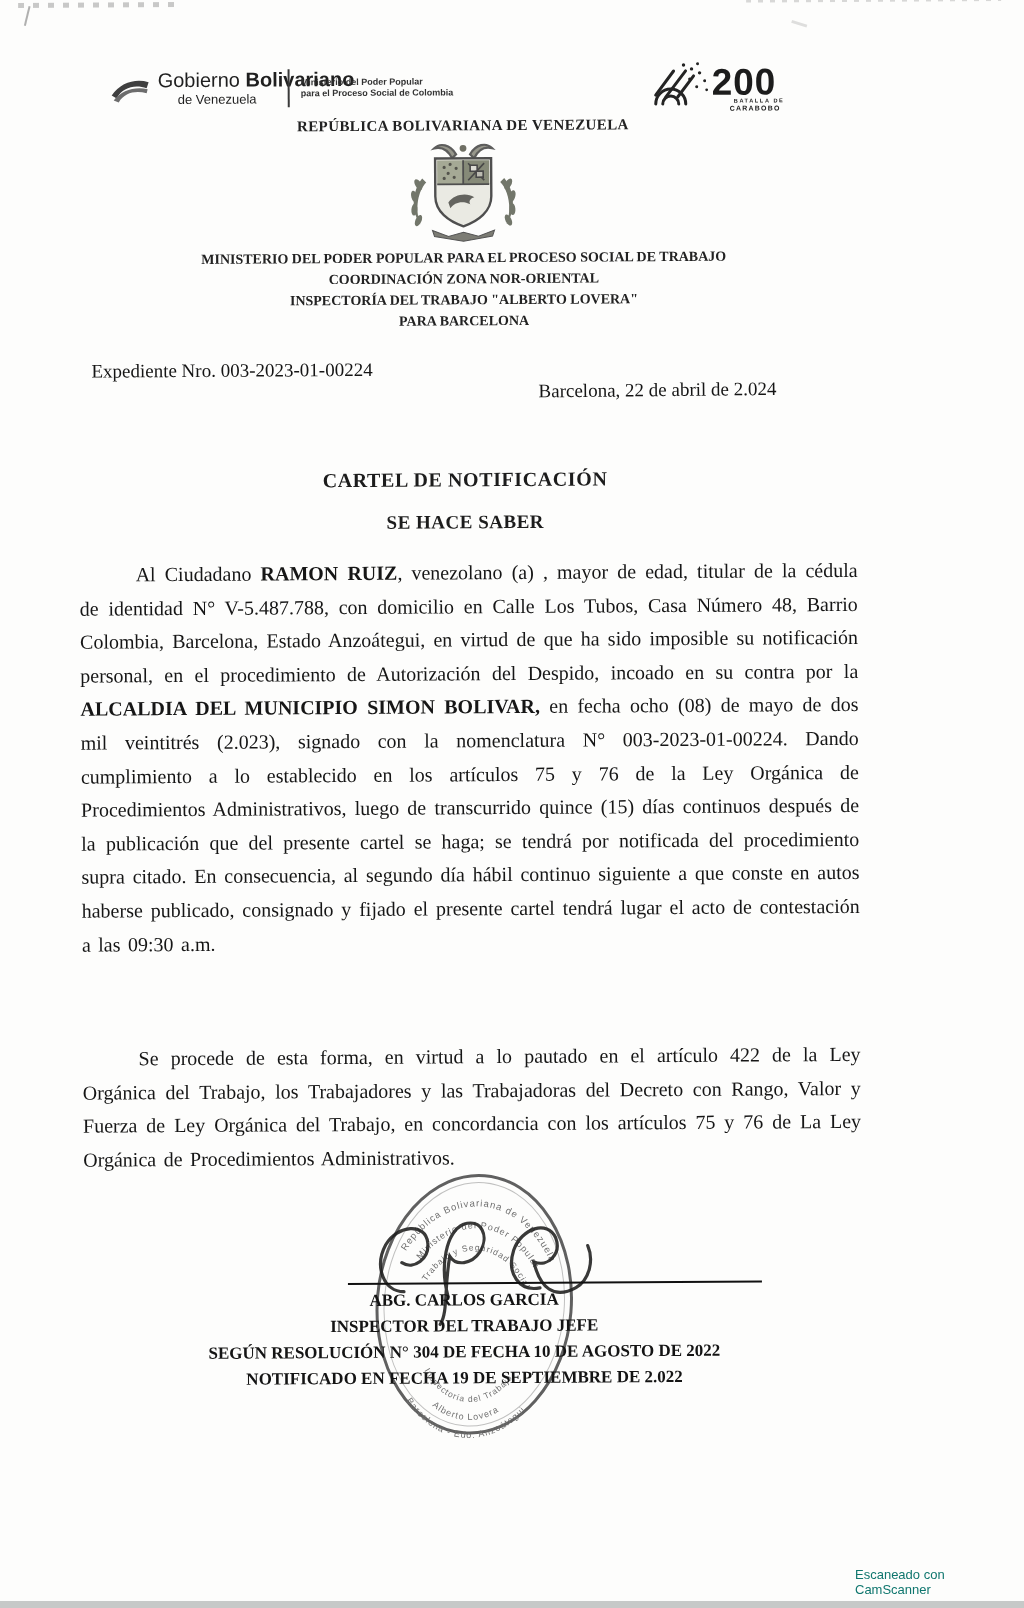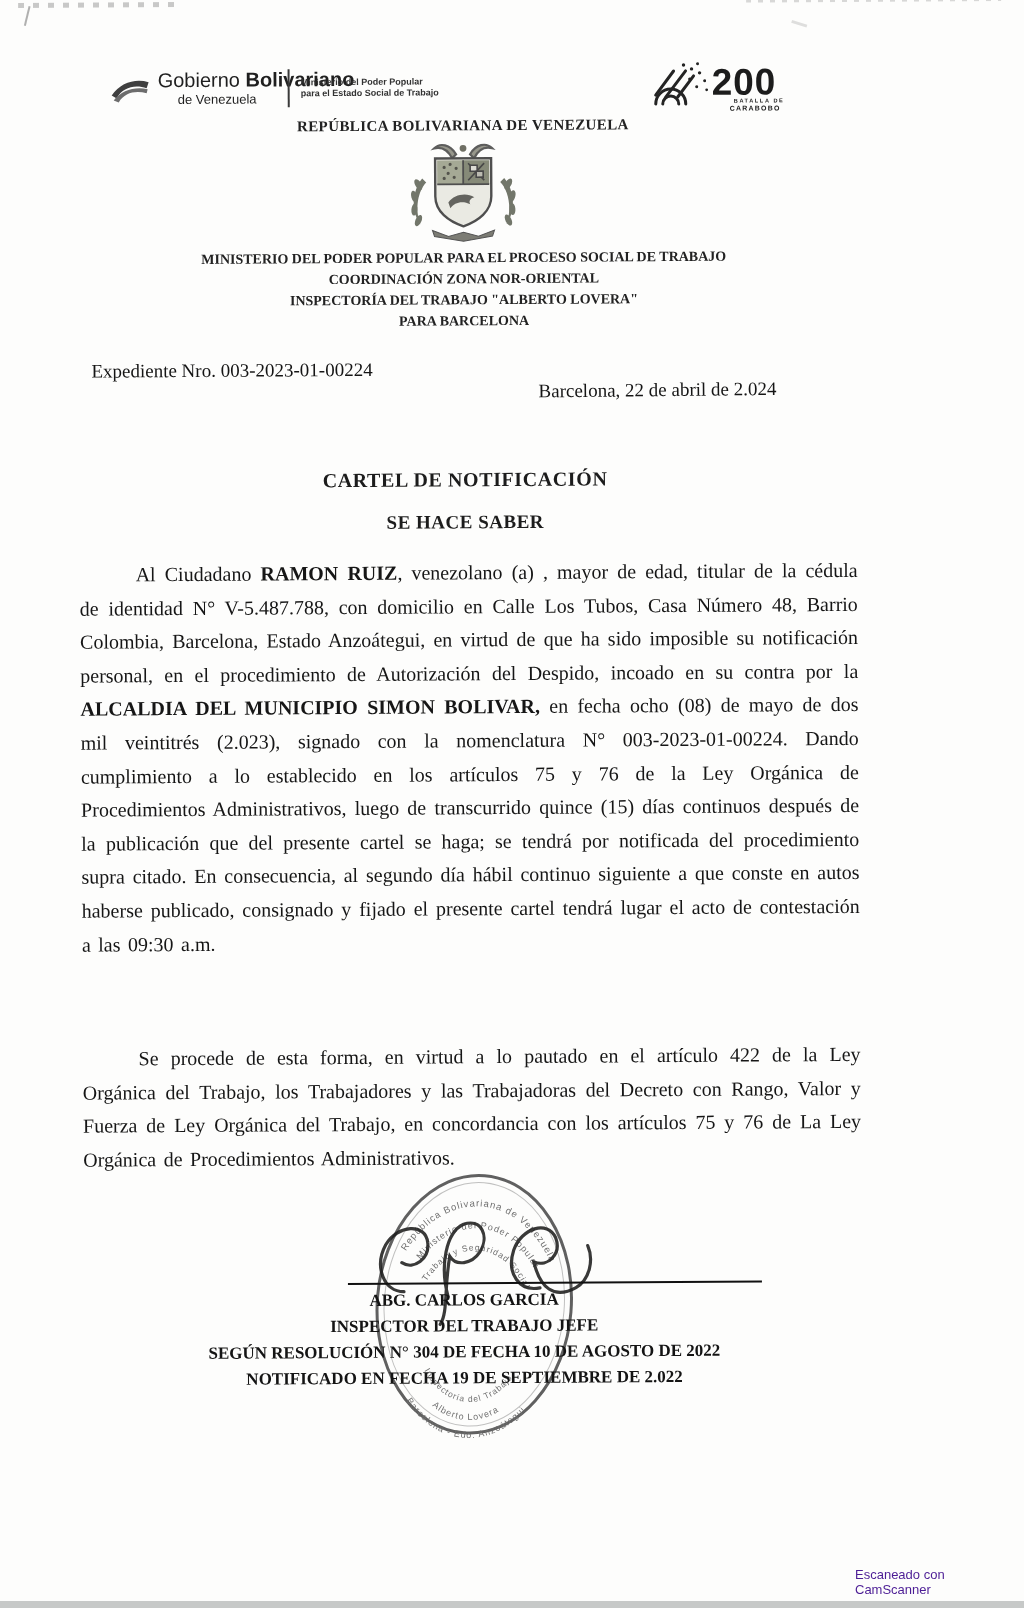--- a/index.html
+++ b/index.html
@@ -45,21 +45,21 @@
   .par2{top:1040px;}
   .body-par b{font-weight:bold;}
   
   .stamp{position:absolute;left:366px;top:1168px;z-index:1;opacity:.82;transform:rotate(5deg);}
   .flourish{position:absolute;left:340px;top:1196px;z-index:3;opacity:.88;}
   .sig-line{position:absolute;left:344px;top:1282px;width:414px;height:2px;background:#111;z-index:4;}
   .sig-block{position:absolute;left:120px;top:1287px;width:680px;text-align:center;
     font-weight:bold;font-size:17px;line-height:26px;color:#141414;z-index:4;}
   
   .cam-credit{position:absolute;left:855px;top:1567px;font-family:"Liberation Sans",sans-serif;
-    font-size:13px;color:#4c1d95;}
+    font-size:13px;color:#0f766e;}
   .footer-bar{position:absolute;left:0;bottom:0;width:1024px;height:7px;background:#c7c9c8;}
 </style>
 </head>
 <body>
 
 <div class="page">
 
   <div class="sheet">
 
     <div class="artifact art-a"></div>
@@ -75,21 +75,21 @@
         </svg>
       </span>
       <span class="gov-text">
         <span class="gov-line1"><span>Gobierno </span><b>Bolivariano</b></span><br>
         <span class="gov-line2">de Venezuela</span>
       </span>
     </div>
     <div class="logo-divider"></div>
     <div class="min-tagline">
       <span>Ministerio del Poder Popular</span><br>
-      <span>para el Estado Social de Trabajo</span>
+      <span>para el Proceso Social de Colombia</span>
     </div>
 
     <div class="bicent">
       <svg width="150" height="58" viewBox="0 0 150 58">
         <g stroke="#242424" stroke-width="3" stroke-linecap="round" fill="none">
           <line x1="6" y1="38" x2="24" y2="14"></line>
           <line x1="16" y1="40" x2="36" y2="14"></line>
           <line x1="28" y1="40" x2="44" y2="19"></line>
           <path d="M6,47 A15,15 0 0 1 36,47"></path>
           <path d="M13,47 A8,8 0 0 1 29,47"></path>

